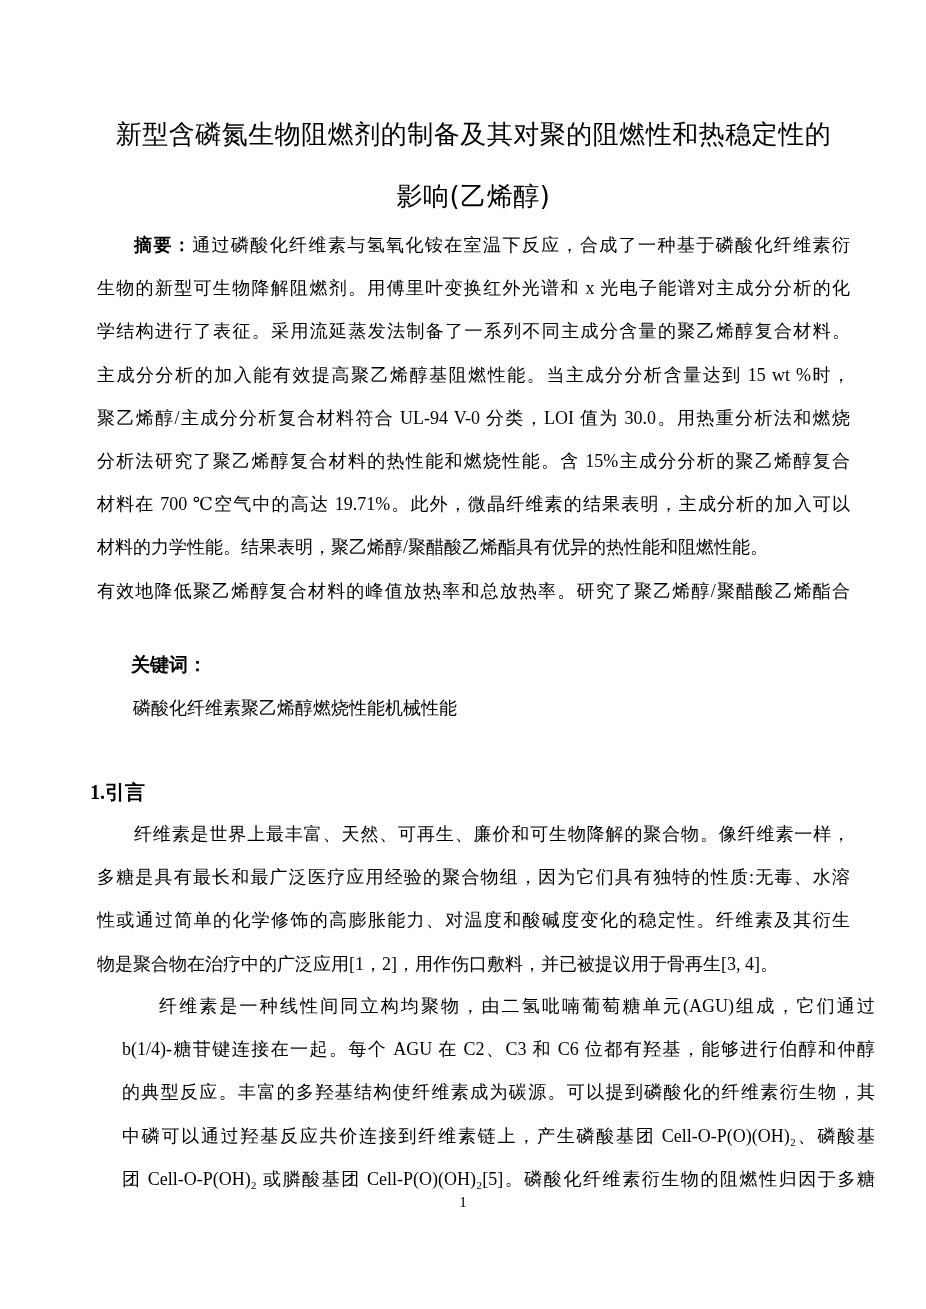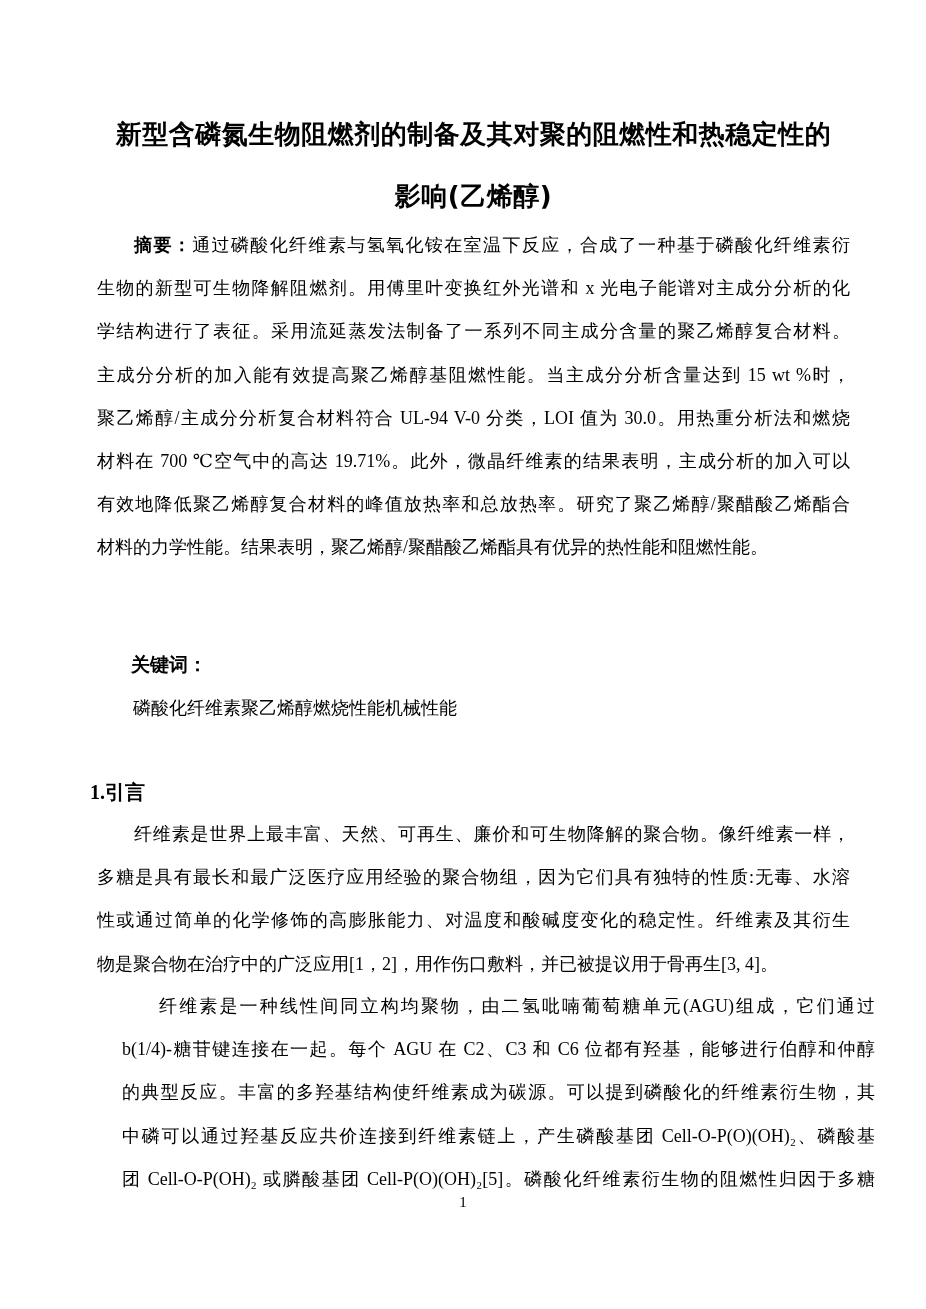--- a/index.html
+++ b/index.html
@@ -15,21 +15,21 @@
     margin: 0 auto;
   }
   .title-line {
     position: absolute;
     left: 97px;
     width: 753px;
     height: 44px;
     line-height: 44px;
     text-align: center;
     font-family: "DejaVu Sans", "Liberation Sans", sans-serif;
-    font-weight: bold;
+    font-weight: normal;
     font-size: 26px;
     letter-spacing: 0.5px;
     white-space: nowrap;
   }
   .title-line.l1 { top: 112px; }
   .title-line.l2 { top: 174px; }
   .body-block { position: absolute; left: 97px; width: 753px; }
   .line {
     height: 43.2px;
     line-height: 43.2px;
@@ -73,23 +73,24 @@
 
   <div class="title-line l1">新型含磷氮生物阻燃剂的制备及其对聚的阻燃性和热稳定性的</div>
   <div class="title-line l2">影响(乙烯醇)</div>
 
   <div class="body-block abstract-block">
     <div class="line indent"><span class="bold-label">摘要：</span><span>通过磷酸化纤维素与氢氧化铵在室温下反应，合成了一种基于磷酸化纤维素衍</span></div>
     <div class="line">生物的新型可生物降解阻燃剂。用傅里叶变换红外光谱和 x 光电子能谱对主成分分析的化</div>
     <div class="line">学结构进行了表征。采用流延蒸发法制备了一系列不同主成分含量的聚乙烯醇复合材料。</div>
     <div class="line">主成分分析的加入能有效提高聚乙烯醇基阻燃性能。当主成分分析含量达到 15 wt %时，</div>
     <div class="line">聚乙烯醇/主成分分析复合材料符合 UL-94 V-0 分类，LOI 值为 30.0。用热重分析法和燃烧</div>
+    <div class="line">分析法研究了聚乙烯醇复合材料的热性能和燃烧性能。含 15%主成分分析的聚乙烯醇复合</div>
     <div class="line">材料在 700 ℃空气中的高达 19.71%。此外，微晶纤维素的结果表明，主成分析的加入可以</div>
+    <div class="line lastline">材料的力学性能。结果表明，聚乙烯醇/聚醋酸乙烯酯具有优异的热性能和阻燃性能。</div>
     <div class="line">有效地降低聚乙烯醇复合材料的峰值放热率和总放热率。研究了聚乙烯醇/聚醋酸乙烯酯合</div>
-    <div class="line lastline">材料的力学性能。结果表明，聚乙烯醇/聚醋酸乙烯酯具有优异的热性能和阻燃性能。</div>
   </div>
 
   <div class="kw-label">关键词：</div>
   <div class="kw-text">磷酸化纤维素聚乙烯醇燃烧性能机械性能</div>
 
   <div class="section-heading">1.引言</div>
 
   <div class="body-block para1-block">
     <div class="line indent">纤维素是世界上最丰富、天然、可再生、廉价和可生物降解的聚合物。像纤维素一样，</div>
     <div class="line">多糖是具有最长和最广泛医疗应用经验的聚合物组，因为它们具有独特的性质:无毒、水溶</div>

